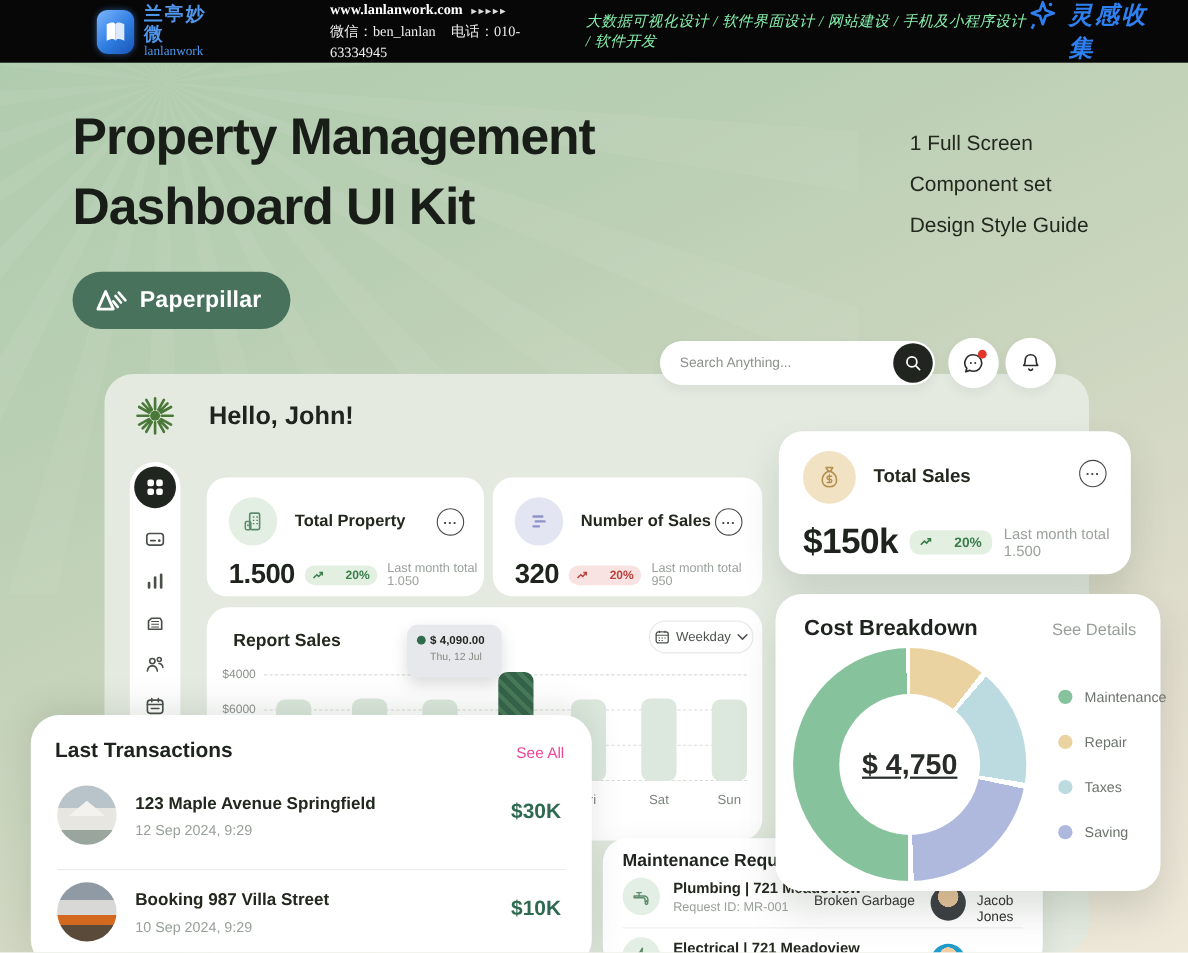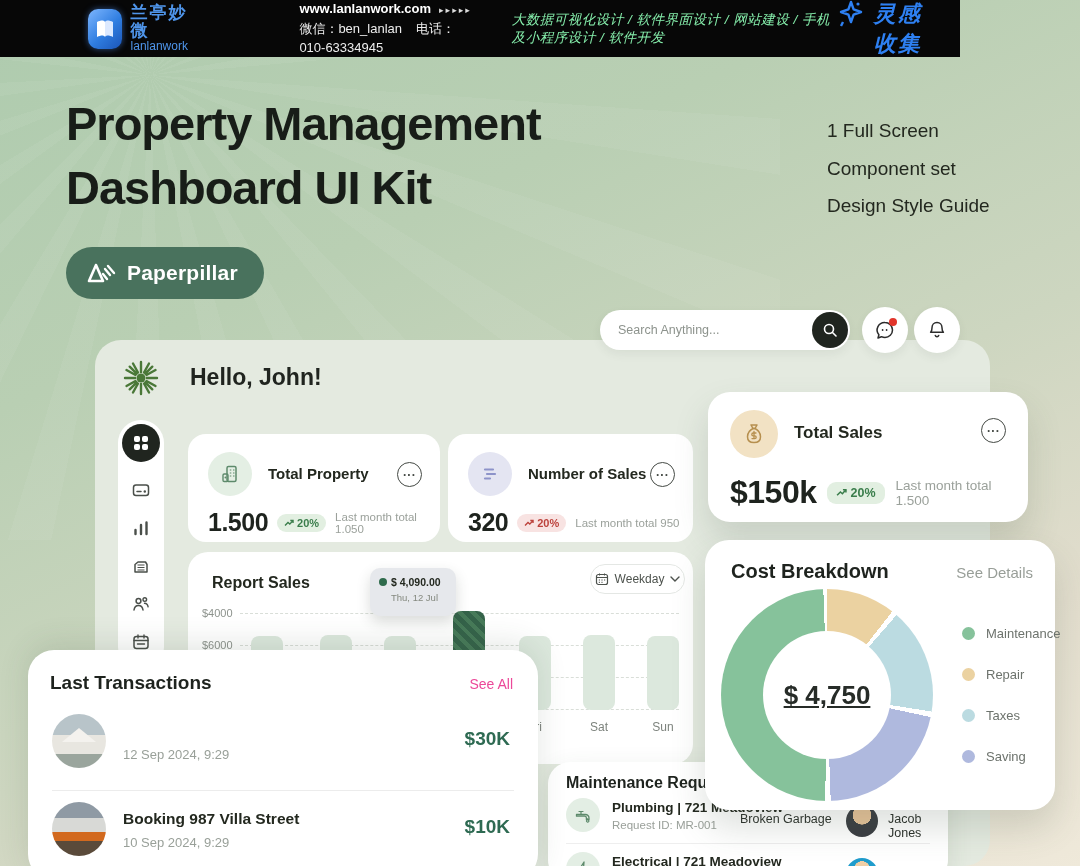--- a/index.html
+++ b/index.html
@@ -5,22 +5,22 @@
   * { margin:0; padding:0; box-sizing:border-box; }
   html,body { width:1080px; height:866px; }
   body { font-family:"Liberation Sans","DejaVu Sans",sans-serif; }
   .poster { position:relative; width:1080px; height:866px; overflow:hidden;
     background:linear-gradient(155deg,#aecbae 0%,#b9cfb3 30%,#cdd6c0 58%,#e2ddcd 80%,#efe9da 100%); }
   .poster::before { content:""; position:absolute; left:-120px; top:-80px; width:900px; height:620px;
     background:repeating-conic-gradient(from 10deg at 30% 25%, rgba(255,255,255,0.10) 0deg 5deg, rgba(0,0,0,0) 5deg 14deg);
     opacity:.5; pointer-events:none; }
 
   
-  .topbar { position:absolute; left:0; top:0; width:960px; height:57px; background:#070707;
-    display:flex; align-items:center; z-index:50; }
+  .topbar { position:absolute; left:0; top:0; width:1080px; height:57px; background:#070707;
+    display:flex; align-items:center; z-index:50;font-family:Liberation Serif, serif; }
   .brand { display:flex; align-items:center; gap:9px; margin-left:88px; }
   .brand-mark { width:40px; height:40px; border-radius:10px;
     background:linear-gradient(135deg,#7db6ff 0%,#2f7de0 55%,#1b55b8 100%);
     display:flex; align-items:center; justify-content:center; box-shadow:0 0 6px rgba(80,150,255,.5); }
   .brand-txt { line-height:1.05; }
   .brand-cn { color:#4f95ea; font-size:17px; font-weight:bold; letter-spacing:2px; }
   .brand-en { color:#4f95ea; font-size:12px; }
   .contact { margin-left:105px; line-height:1.5; }
   .contact .row1 { color:#fff; font-size:13px; font-weight:bold; }
   .contact .row1 .arrows { font-size:9px; letter-spacing:2px; color:#ddd; margin-left:8px; }
@@ -70,21 +70,21 @@
   .stat2 { left:448px; top:434px; width:245px; height:108px; border-radius:18px; }
   .stat3 { left:708px; top:392px; width:320px; height:130px; border-radius:22px; z-index:5;
     box-shadow:0 18px 34px rgba(70,90,70,.18); }
   .ic-circle { position:absolute; border-radius:50%; display:flex; align-items:center; justify-content:center; }
   .stat-title { position:absolute; font-weight:bold; color:#23281f; }
   .dots-btn { position:absolute; width:25px; height:25px; border-radius:50%; border:1.6px solid #454a45;
     color:#454a45; font-size:12px; letter-spacing:1px; display:flex; align-items:center; justify-content:center;
     font-weight:bold; padding-bottom:6px; }
   .stat-row { position:absolute; display:flex; align-items:center; }
   .stat-value { font-weight:bold; color:#1e231e; letter-spacing:-.5px; }
-  .badge { display:flex; align-items:center; gap:3px; border-radius:9px; font-weight:bold; }
+  .badge { display:flex; align-items:center; gap:20px; border-radius:9px; font-weight:bold; }
   .badge.up { background:#e2efe1; color:#3a7d4b; }
   .badge.down { background:#f8e3e2; color:#bc423c; }
   .stat-note { color:#9ba19b; }
 
   
   .report { left:188px; top:552px; width:505px; height:212px; border-radius:20px; overflow:hidden; }
   .report-title { position:absolute; left:24px; top:22px; font-size:16px; font-weight:bold; color:#23281f; }
   .filter { position:absolute; left:402px; top:12px; width:95px; height:30px; border:1px solid #e4e7e4;
     border-radius:15px; display:flex; align-items:center; justify-content:center; gap:6px; background:#fff; }
   .filter span { font-size:12px; color:#4d524d; }
@@ -425,20 +425,21 @@
           <span>Saving</span>
         </div>
     </div>
   </div>
 
   <div class="card trans">
     <div class="trans-title">Last Transactions</div>
     <div class="see-all">See All</div>
     <div class="t-row" style="top:64px;">
       <div class="t-av av-house"></div>
+      <div class="t-name">123 Maple Avenue Springfield</div>
       <div class="t-date">12 Sep 2024, 9:29</div>
       <div class="t-amt">$30K</div>
     </div>
     <div class="t-div"></div>
     <div class="t-row" style="top:152px;">
       <div class="t-av av-villa"></div>
       <div class="t-name">Booking 987 Villa Street</div>
       <div class="t-date">10 Sep 2024, 9:29</div>
       <div class="t-amt">$10K</div>
     </div>

